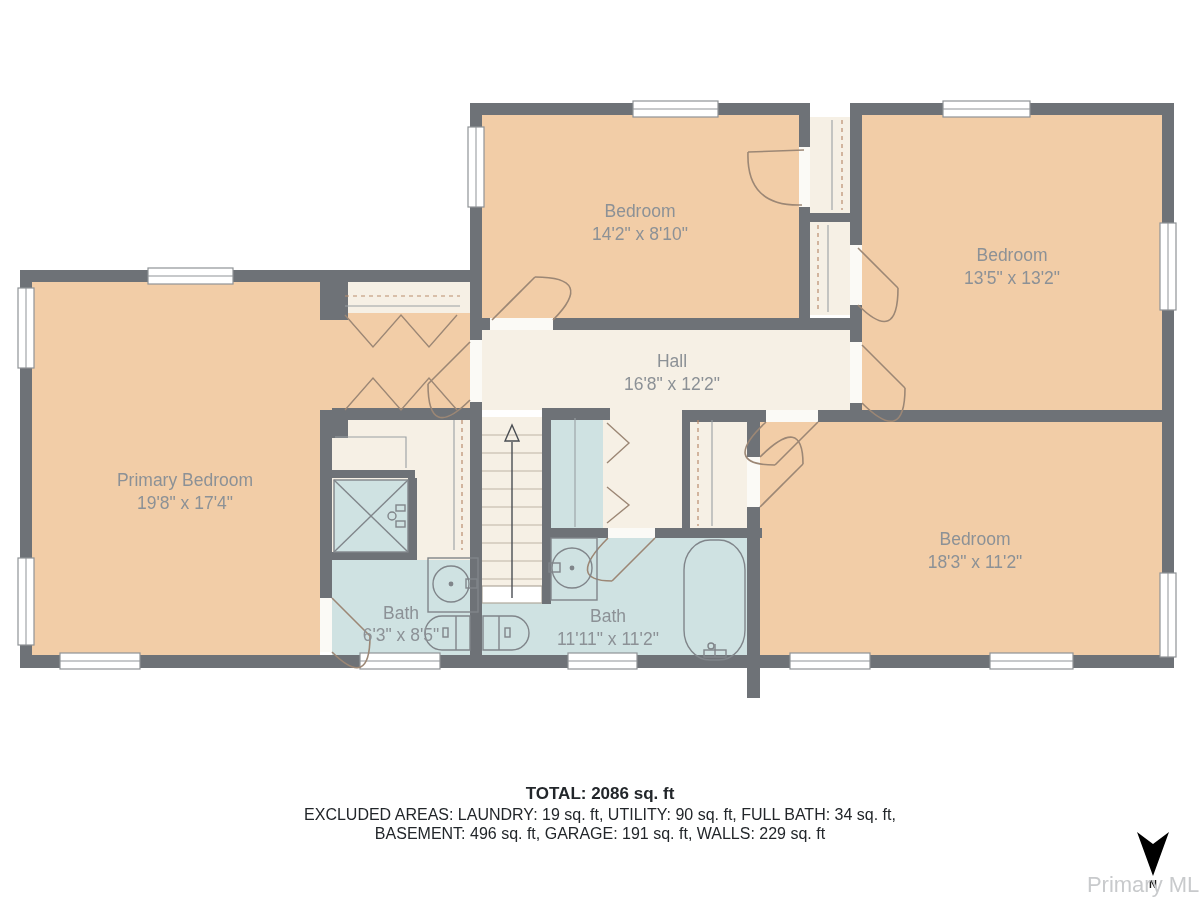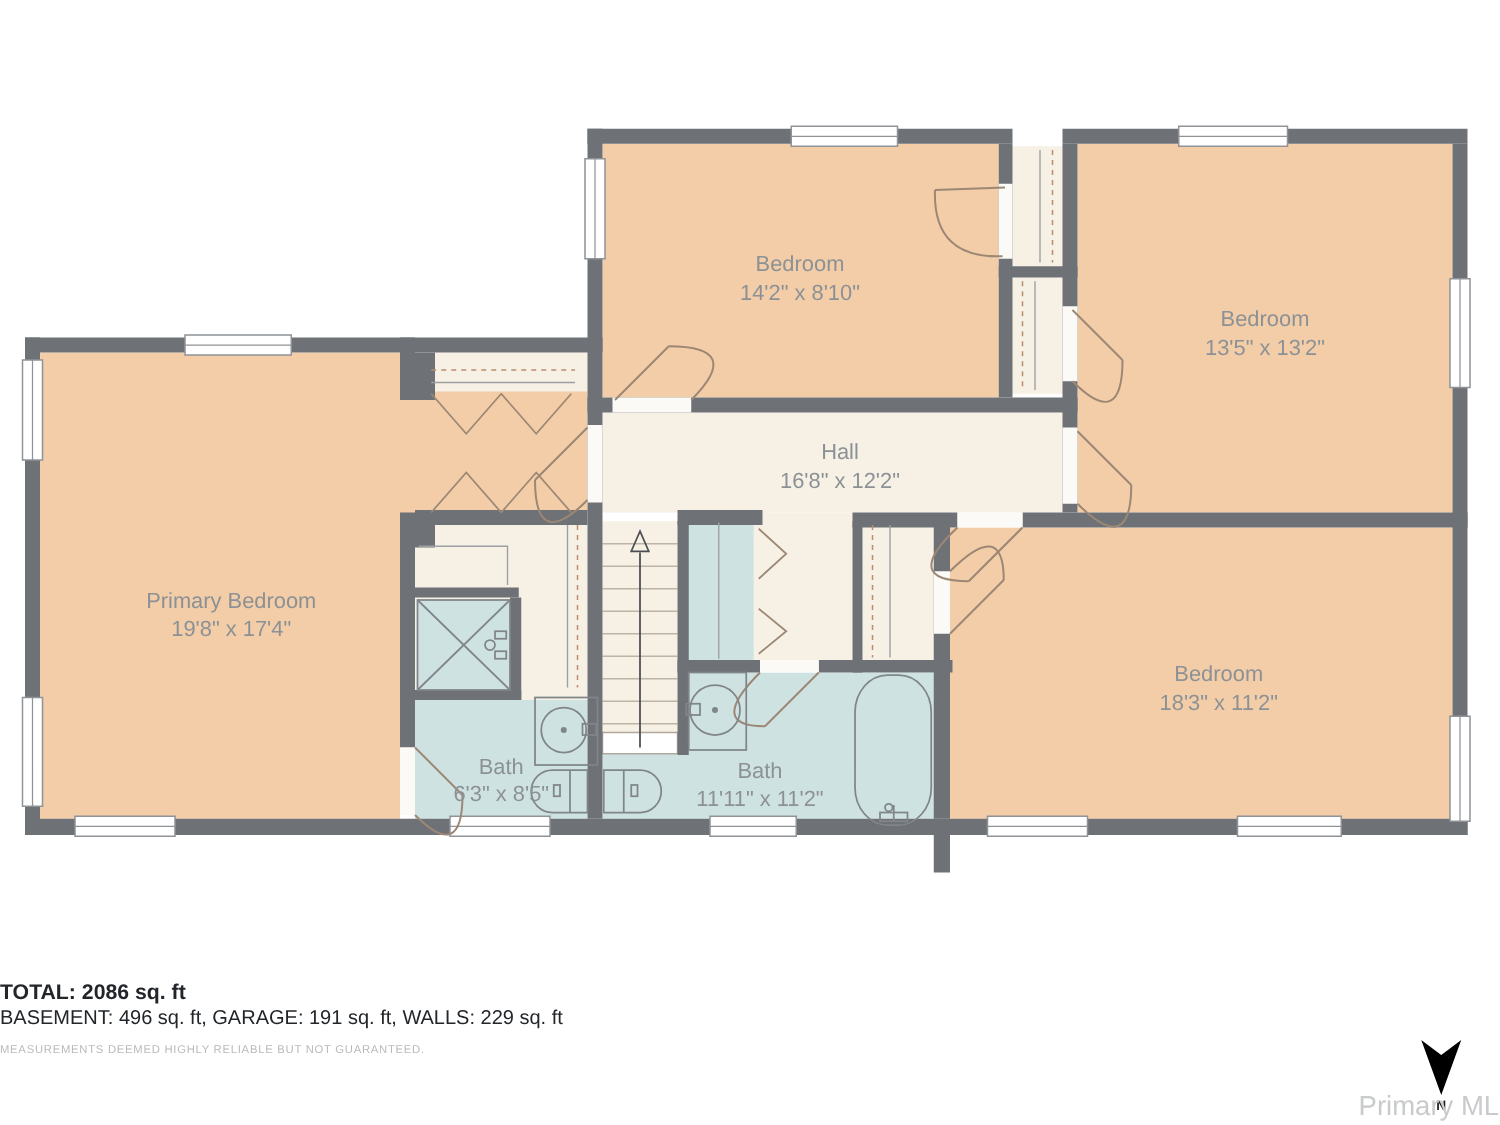--- a/index.html
+++ b/index.html
@@ -12,21 +12,21 @@
   .win{fill:#ffffff;stroke:#8f9397;stroke-width:1.2;}
   .winline{stroke:#8f9397;stroke-width:1;}
   .arc{stroke:#9c8775;stroke-width:1.6;fill:none;}
   .chev{stroke:#9c8775;stroke-width:1.4;fill:none;}
   .fix{stroke:#80858a;stroke-width:1.4;fill:none;}
   .fixfill{fill:#cfe2e2;}
   .rod{stroke:#b98d6e;stroke-width:1.2;stroke-dasharray:4 4;fill:none;}
   .panel{stroke:#9aa0a4;stroke-width:1.1;fill:none;}
   .tread{stroke:#bdb4a6;stroke-width:1.2;}
   .stairarrow{stroke:#4a4e53;stroke-width:1.4;fill:none;}
-  #footer{position:absolute;left:0;top:784px;width:1200px;text-align:left;color:#22262a;}
+  #footer{position:absolute;left:0;top:784px;width:1200px;text-align:center;color:#22262a;}
   #footer .total{font-size:17px;font-weight:bold;margin:0 0 2px 0;}
   #footer .line{font-size:16px;margin:0 0 1px 0;}
   #footer .disclaimer{font-size:9px;color:#b8babc;letter-spacing:.6px;margin-top:10px;}
   #watermark{position:absolute;right:10px;top:872px;font-size:22px;color:#c8cacc;}
   #compass{position:absolute;left:1127px;top:824px;}
 </style>
 </head>
 <body>
 
 <div id="stage">
@@ -284,22 +284,22 @@
     <text class="room-label" x="401" y="641">6'3" x 8'5"</text>
     <text class="room-label" x="608" y="622">Bath</text>
     <text class="room-label" x="608" y="645">11'11" x 11'2"</text>
     <text class="room-label" x="975" y="545">Bedroom</text>
     <text class="room-label" x="975" y="568">18'3" x 11'2"</text>
   </g>
 </svg>
 
   <div id="footer">
     <div class="total">TOTAL: 2086 sq. ft</div>
+    <div class="line">EXCLUDED AREAS: LAUNDRY: 19 sq. ft, UTILITY: 90 sq. ft, FULL BATH: 34 sq. ft,</div>
     <div class="line">BASEMENT: 496 sq. ft, GARAGE: 191 sq. ft, WALLS: 229 sq. ft</div>
-    <div class="disclaimer">MEASUREMENTS DEEMED HIGHLY RELIABLE BUT NOT GUARANTEED.</div>
   </div>
 
   <svg id="compass" width="52" height="72" viewBox="0 0 52 72">
     <polygon points="10,8 26,52 42,8 26,20" fill="#000000"></polygon>
     <text x="26" y="64" text-anchor="middle" font-size="11" font-weight="bold" fill="#1a1a1a" font-family="Liberation Sans, sans-serif">N</text>
   </svg>
 
   <div id="watermark">Primary MLS</div>
 
 </div>

